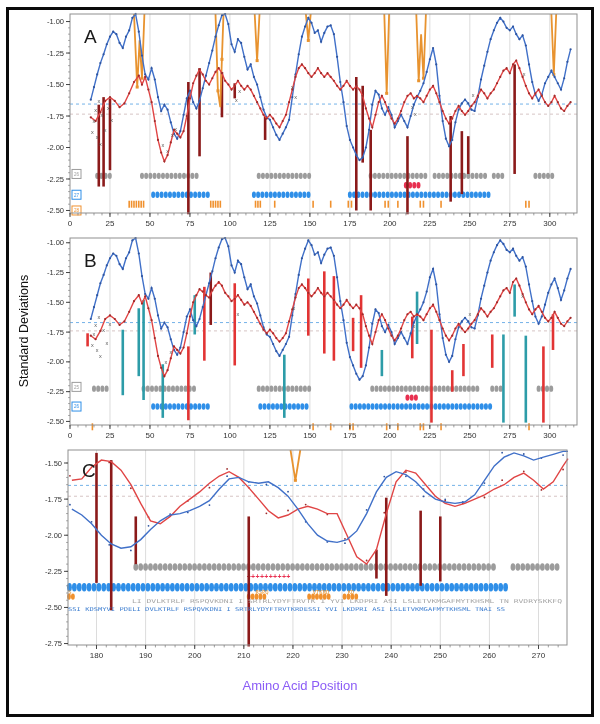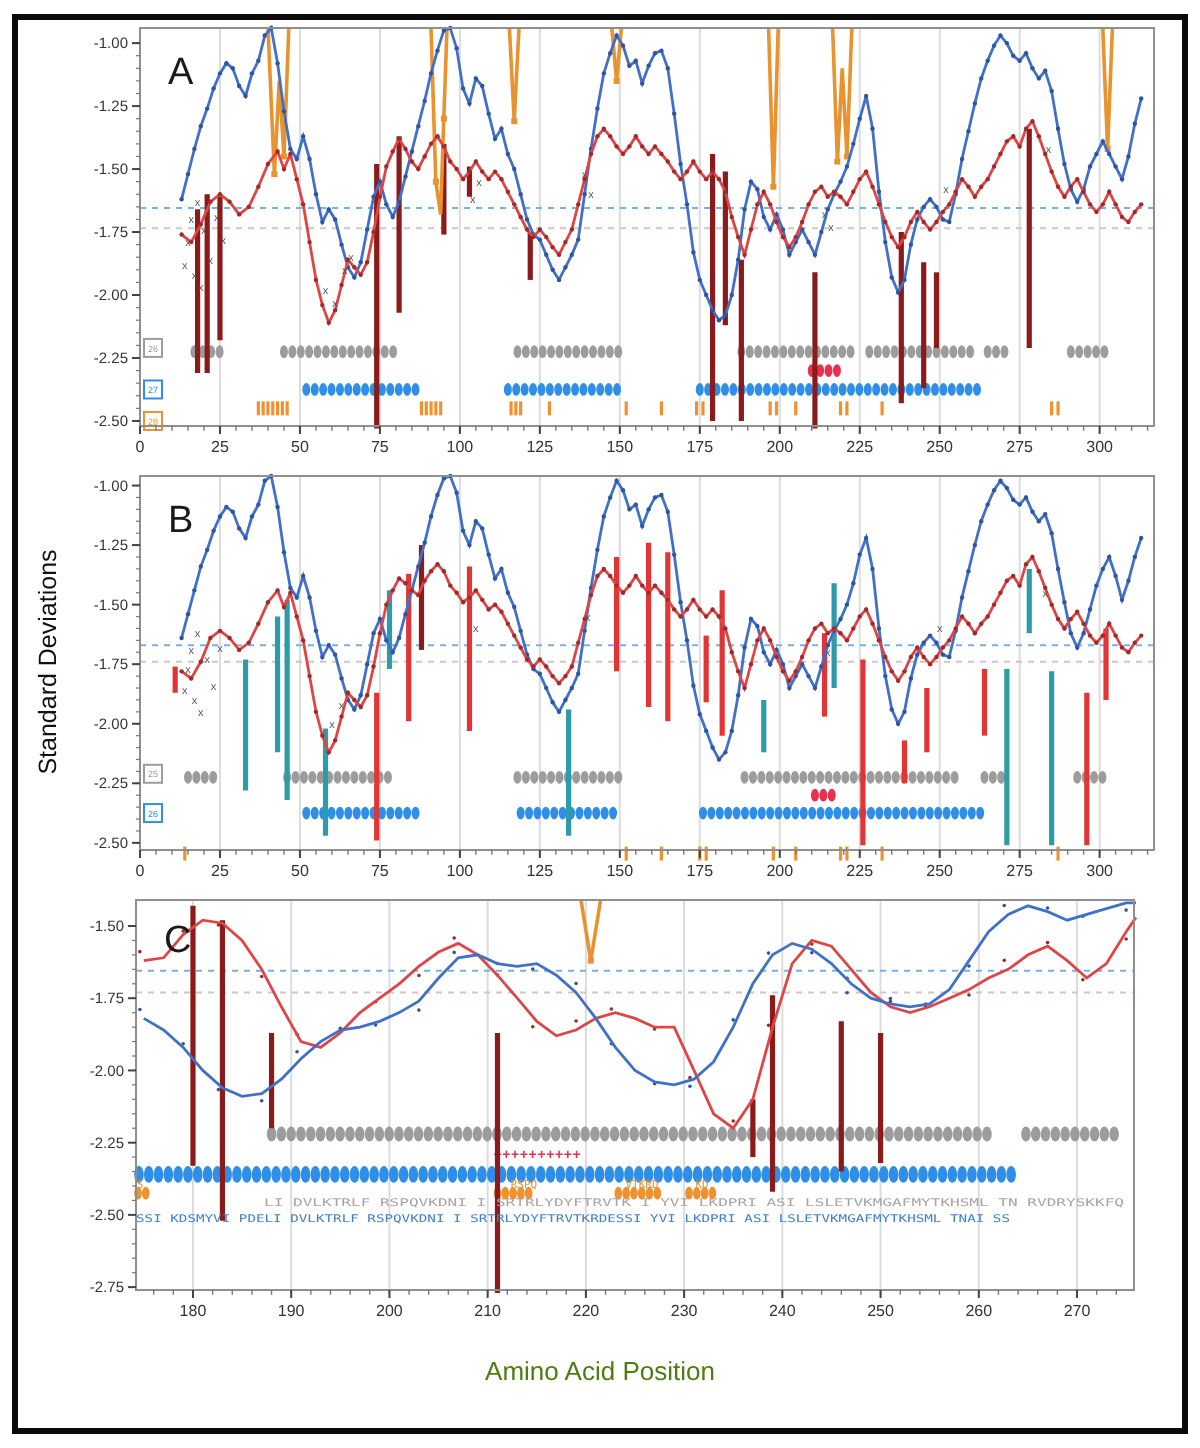--- a/index.html
+++ b/index.html
@@ -2,21 +2,21 @@
 <html><head>
 <meta charset="utf-8">
 <style>
   html,body{margin:0;padding:0;background:#fff;}
   #stage{position:relative;width:600px;height:724px;background:#fff;overflow:hidden;
          font-family:"Liberation Sans",sans-serif;}
   .panel-letter{position:absolute;font-size:19px;color:#1a1a1a;}
   #ylab{position:absolute;left:-46px;top:324px;width:140px;text-align:center;
         transform:rotate(-90deg);font-size:12.5px;color:#111;}
   #xlab{position:absolute;left:0;top:678px;width:600px;text-align:center;
-        font-size:13px;color:#4d7c0f;}
+        font-size:13px;color:#8b5cf6;}
   svg{position:absolute;left:0;top:0;}
 </style>
 </head>
 <body>
 
 <div id="stage">
   <svg id="fig" width="600" height="724">
       <rect x="7.5" y="8.5" width="585" height="707" fill="none" stroke="#0a0a0a" stroke-width="3"></rect>
       <g>
         <line x1="109.98422712933754" y1="14" x2="109.98422712933754" y2="213" stroke="#DCDCDC" stroke-width="1"></line>

